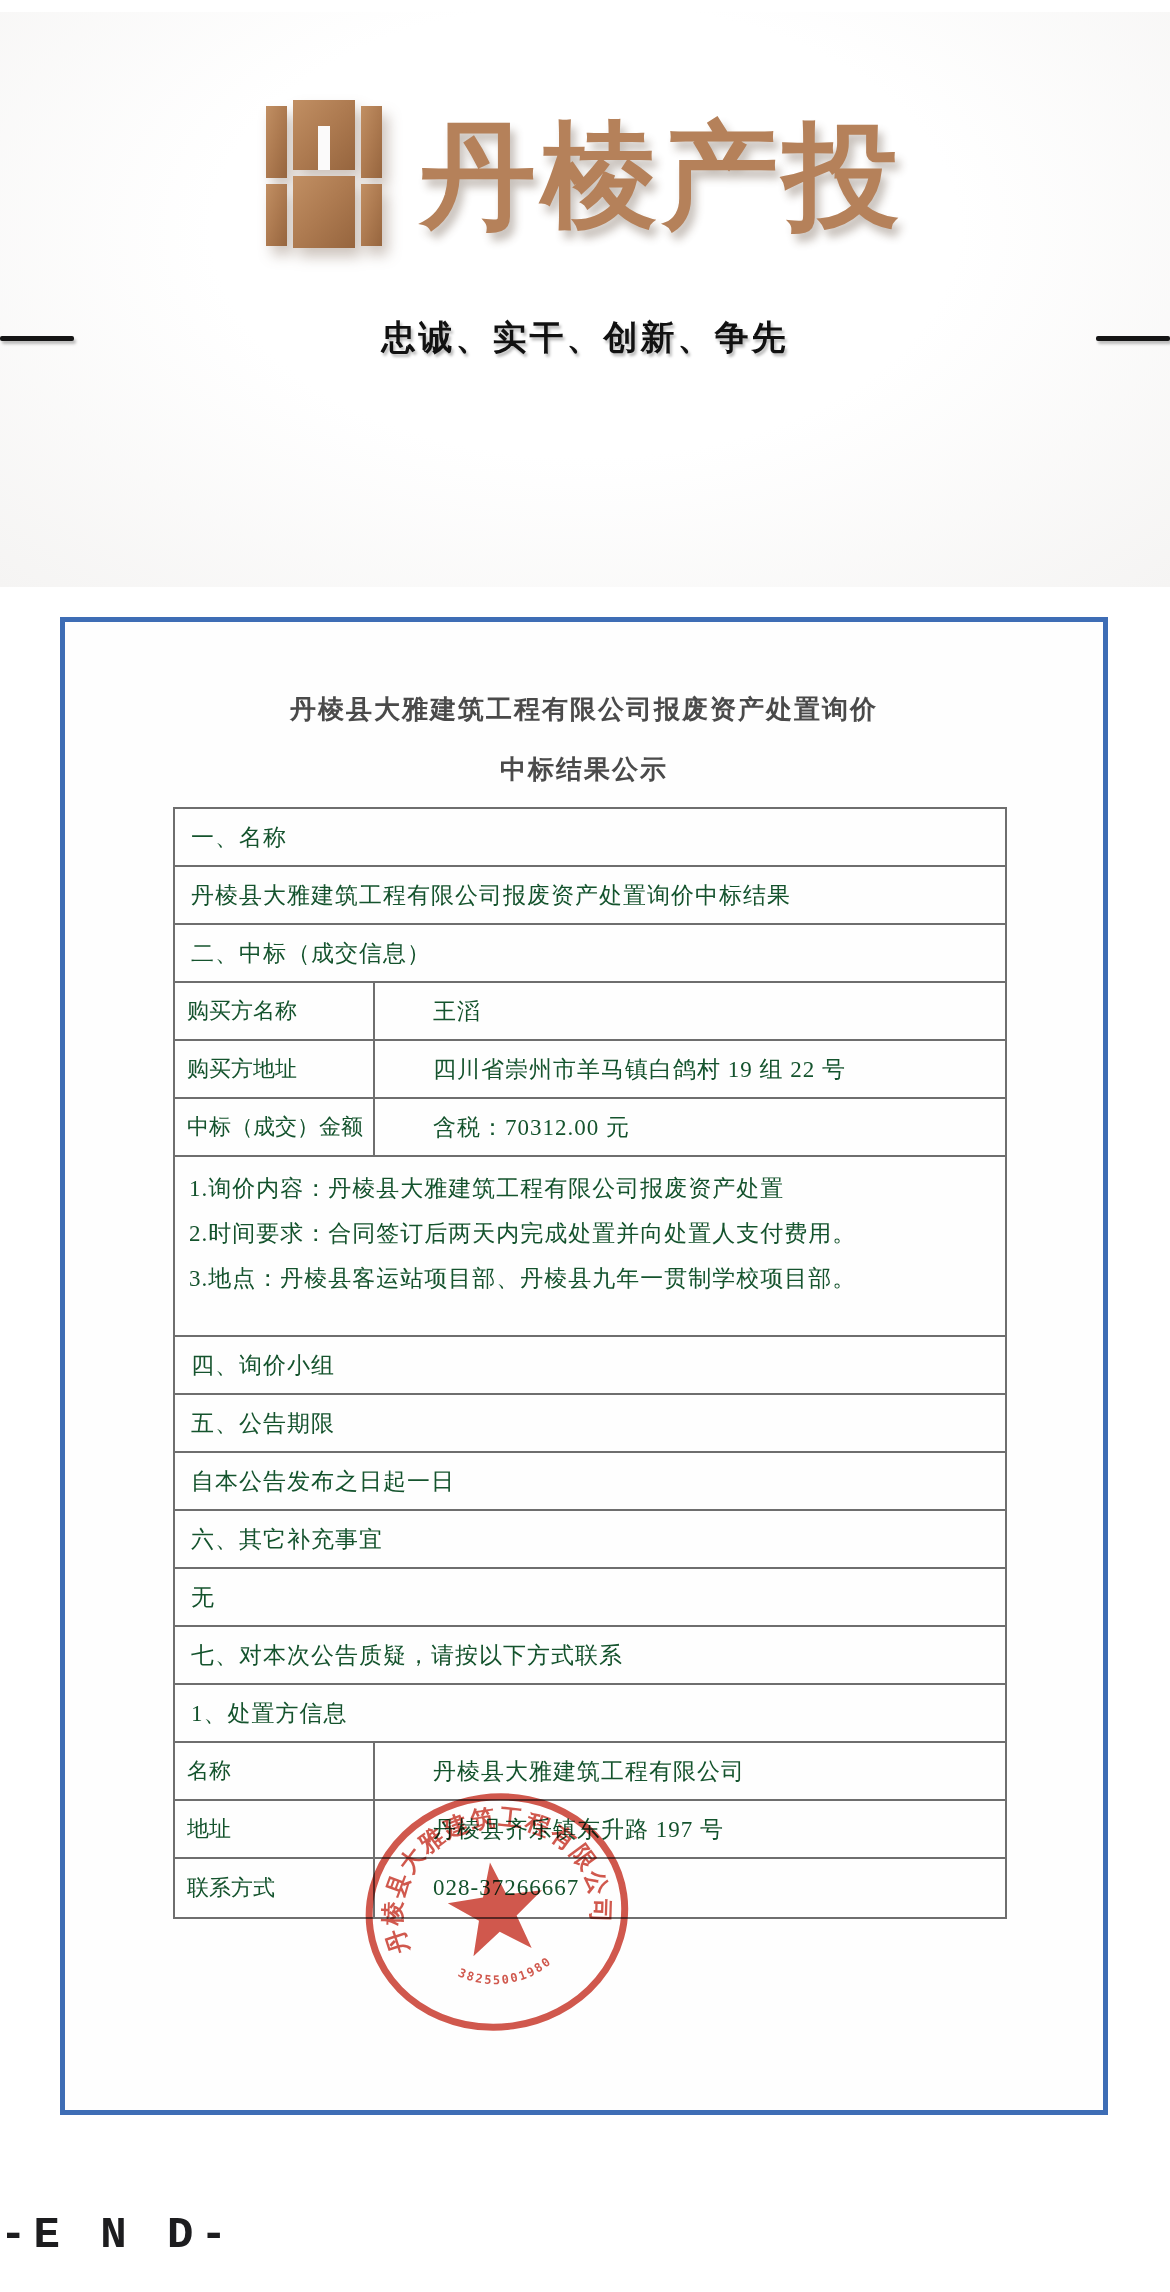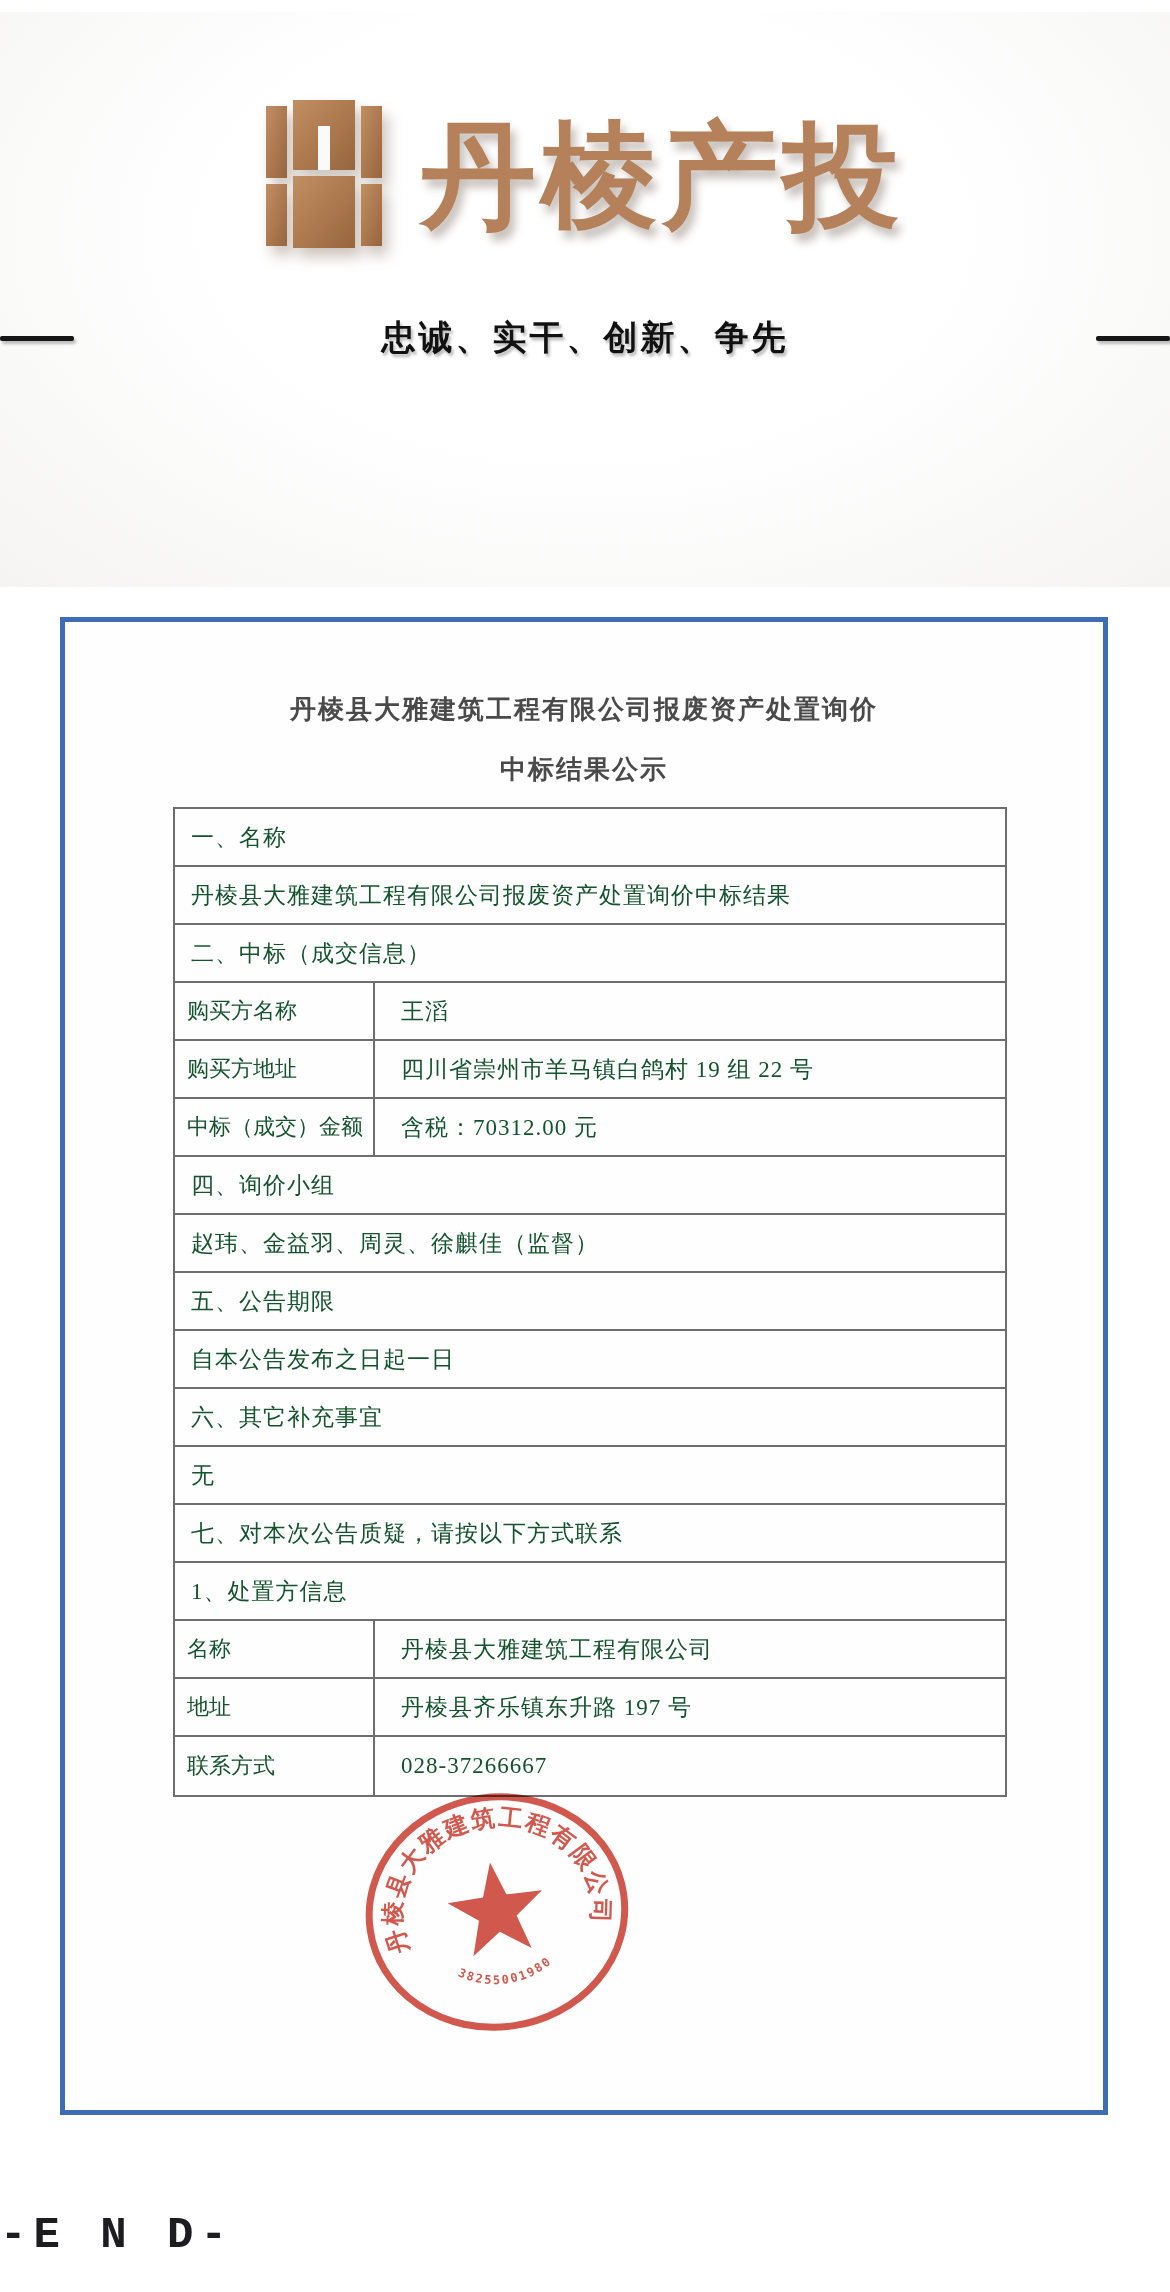--- a/index.html
+++ b/index.html
@@ -48,21 +48,21 @@
     position:absolute;left:108px;top:185px;width:834px;
     box-sizing:border-box;border:2px solid #6e6e6e;background:transparent;
   }
   .trow{
     box-sizing:border-box;border-bottom:2px solid #6e6e6e;
     min-height:58px;display:flex;align-items:center;
     font-size:23px;color:#14532d;letter-spacing:1px;
   }
   .trow:last-child{border-bottom:none;}
   .trow.section,.trow.full{height:58px;padding-left:16px;}
-  .trow.kv{height:58px;padding:0;}
+  .trow.kv{height:58px;padding:0;gap:32px;}
   .cell.label{
     box-sizing:border-box;width:200px;align-self:stretch;
     display:flex;align-items:center;padding-left:12px;
     border-right:2px solid #6e6e6e;font-size:22px;letter-spacing:0;
   }
   .cell.value{flex:1;padding-left:26px;}
   .trow.multi{height:180px;display:block;padding:9px 10px 0 14px;}
   .trow.multi .line{line-height:45px;white-space:nowrap;}
   
   #stamp{
@@ -128,25 +128,27 @@
           <div class="cell value">王滔</div>
         </div>
         <div class="trow kv">
           <div class="cell label">购买方地址</div>
           <div class="cell value">四川省崇州市羊马镇白鸽村 19 组 22 号</div>
         </div>
         <div class="trow kv">
           <div class="cell label">中标（成交）金额</div>
           <div class="cell value">含税：70312.00 元</div>
         </div>
+        <div class="trow multi">
+          <div class="line">1.询价内容：丹棱县大雅建筑工程有限公司报废资产处置</div>
+          <div class="line">2.时间要求：合同签订后两天内完成处置并向处置人支付费用。</div>
+          <div class="line">3.地点：丹棱县客运站项目部、丹棱县九年一贯制学校项目部。</div>
+        </div>
         <div class="trow section">
           <span>四、询价小组</span>
-        </div>
-        <div class="trow full">
-          <span>赵玮、金益羽、周灵、徐麒佳（监督）</span>
         </div>
         <div class="trow section">
           <span>五、公告期限</span>
         </div>
         <div class="trow full">
           <span>自本公告发布之日起一日</span>
         </div>
         <div class="trow section">
           <span>六、其它补充事宜</span>
         </div>

